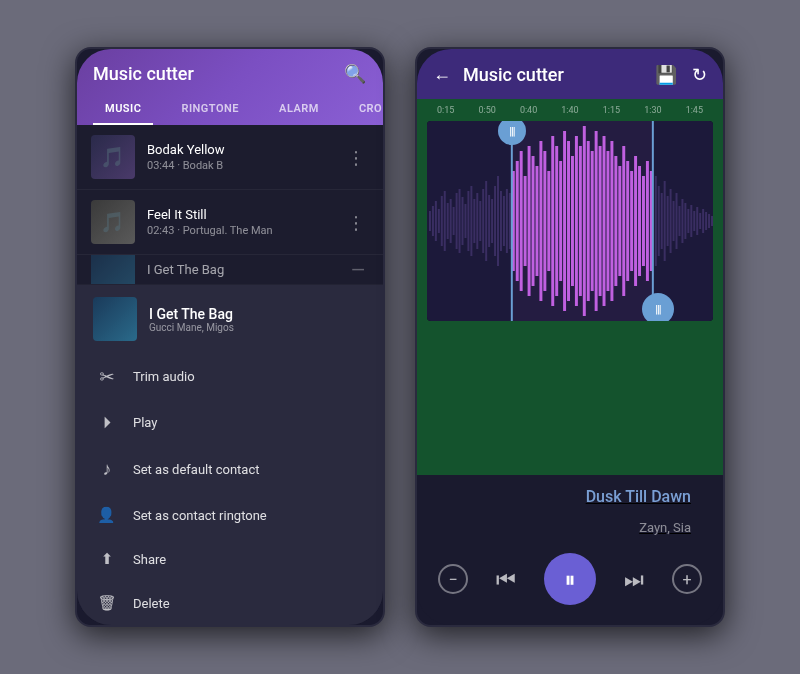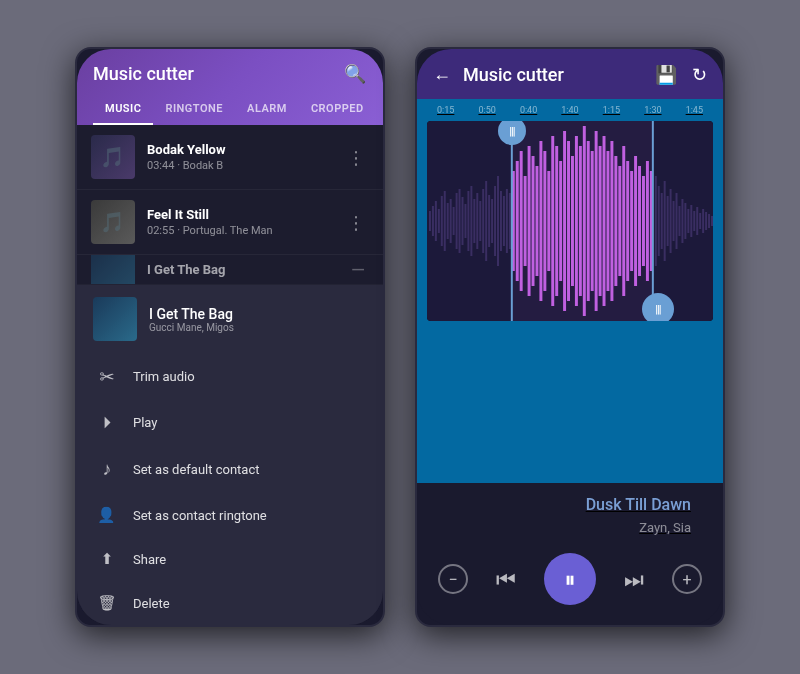--- a/index.html
+++ b/index.html
@@ -64,21 +64,21 @@
       font-weight: 500;
     }
 
     .search-icon {
       color: white;
       font-size: 18px;
     }
 
     .tabs {
       display: flex;
-      gap: 0;
+      gap: 16px;
     }
 
     .tab {
       color: rgba(255,255,255,0.7);
       font-size: 11px;
       font-weight: 600;
       padding: 8px 12px;
       cursor: pointer;
       letter-spacing: 0.5px;
     }
@@ -130,21 +130,21 @@
     }
 
     .song-info {
       flex: 1;
       min-width: 0;
     }
 
     .song-title {
       color: white;
       font-size: 13px;
-      font-weight: 700;
+      font-weight: 400;
       white-space: nowrap;
       overflow: hidden;
       text-overflow: ellipsis;
     }
 
     .song-artist {
       color: rgba(255,255,255,0.5);
       font-size: 11px;
       margin-top: 2px;
     }
@@ -243,24 +243,23 @@
     }
 
     .header-icon {
       color: white;
       font-size: 18px;
       cursor: pointer;
     }
 
     .waveform-container {
       flex: 1;
-      background: #0369a1;
+      background: #14532d;
       position: relative;
       overflow: hidden;
-      text-decoration: underline;
     }
 
     .timeline {
       display: flex;
       align-items: center;
       padding: 6px 10px;
       gap: 0;
       position: relative;
     }
 
@@ -298,21 +297,21 @@
 
     .now-title {
       color: #7a9fd4;
       font-size: 16px;
       font-weight: 500;
     }
 
     .now-artist {
       color: rgba(255,255,255,0.5);
       font-size: 13px;
-      margin-top: 6px;
+      margin-top: 14px;
     }
 
     .player-controls {
       display: flex;
       align-items: center;
       justify-content: center;
       gap: 20px;
       padding: 10px 16px 20px;
     }
 
@@ -387,21 +386,21 @@
         <div class="song-menu">⋮</div>
       </div>
 
       <div class="song-item">
         <div class="song-thumb thumb-feel">
           <span class="thumb-icon">🎵</span>
         </div>
         <div class="song-info">
           <div class="song-title">Feel It Still</div>
           <div class="song-artist">
-            <span>02:55</span> · <span>Portugal. The Man</span>
+            <span>02:43</span> · <span>Portugal. The Man</span>
           </div>
         </div>
         <div class="song-menu">⋮</div>
       </div>
 
       <div class="song-item" style="opacity:0.6; height:30px; overflow:hidden;">
         <div class="song-thumb thumb-bag"></div>
         <div class="song-info">
           <div class="song-title">I Get The Bag</div>
         </div>

